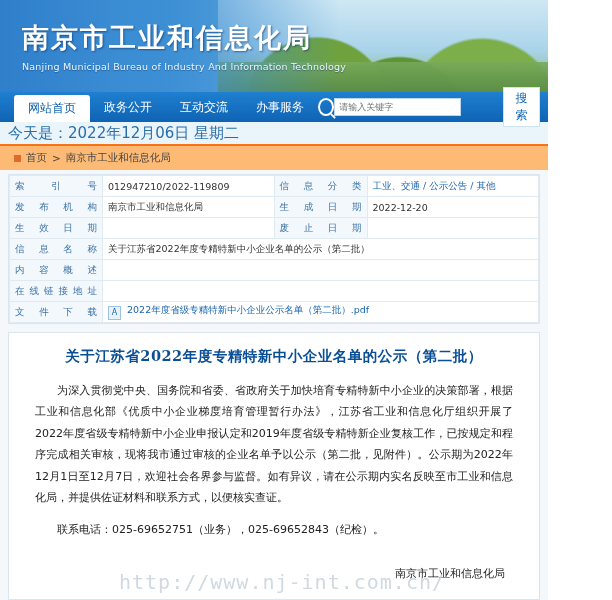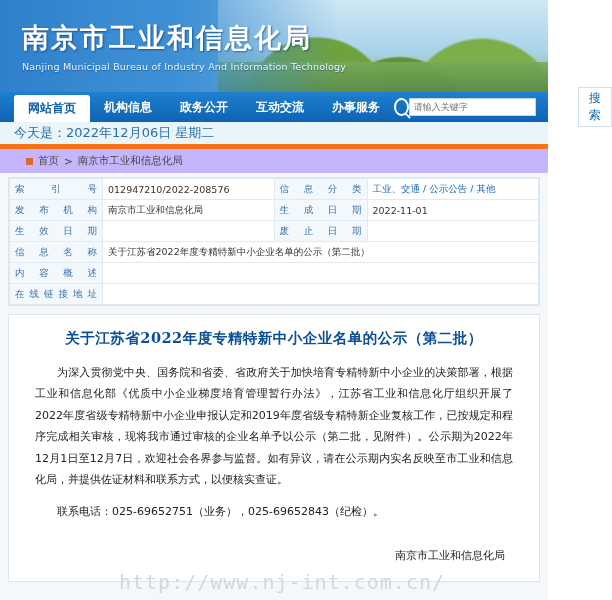--- a/index.html
+++ b/index.html
@@ -43,21 +43,21 @@
     text-shadow:0 1px 1px rgba(0,40,90,.45);
   }
 
   
   .nav{
     height:30px;background:linear-gradient(180deg,#1f7fd0 0%,#0f63b4 100%);
     display:flex;align-items:stretch;position:relative;
   }
   .nav .item{
     display:flex;align-items:center;padding:0 14px;color:#fff;font-size:12px;
-    font-weight:bold;white-space:nowrap;
+    font-weight:normal;white-space:nowrap;
   }
   .nav .item.active{background:#ffffff;color:#0b5fae;margin:3px 0 0 14px;border-radius:3px 3px 0 0;}
   .nav .spacer{flex:1;}
   .searchbox{
     display:flex;align-items:center;padding-right:8px;
   }
   .searchbox .magnifier{
     width:14px;height:14px;border-radius:50%;border:2px solid #fff;position:relative;display:inline-block;
   }
   .searchbox .magnifier:after{
@@ -66,28 +66,28 @@
   .searchbox input{
     width:120px;height:16px;border:1px solid #bcd6ea;background:#fff;font-size:9px;color:#999;
     padding:0 4px;outline:none;
   }
   .searchbox .go{
     background:#ffffff;color:#1268b5;font-size:12px;border:1px solid #cfe2f1;padding:2px 7px;cursor:pointer;margin-left:42px;
   }
 
   
   .datebar{
-    height:22px;background:#eaf4fb;border-bottom:5px solid #f97316;
-    display:flex;align-items:center;padding-left:14px;color:#2a6ea8;font-size:13px;
+    height:22px;background:#eaf4fb;border-bottom:2px solid #f97316;
+    display:flex;align-items:center;padding-left:8px;color:#2a6ea8;font-size:15px;
   }
 
   
   .crumb{
-    height:24px;display:flex;align-items:center;padding-left:26px;gap:5px;
-    font-size:10.5px;color:#444;background:#c4b5fd;
+    height:24px;display:flex;align-items:center;padding-left:14px;gap:5px;
+    font-size:10.5px;color:#444;background:#fdba74;
   }
   .crumb .dot{width:7px;height:7px;background:#e06a2b;display:inline-block;}
   .crumb a{color:#444;text-decoration:none;}
 
   
   .card{
     margin:4px 8px 0 8px;background:#fff;border:1px solid #d9e6f0;
   }
   table.meta{width:100%;border-collapse:collapse;font-size:10px;table-layout:fixed;}
   table.meta td{border:1px solid #dfeaf3;height:18px;padding:1px 5px;vertical-align:middle;margin-left:30px;}
@@ -130,21 +130,20 @@
     <div class="photo"></div>
     <div class="fade"></div>
     <div class="titles">
       <div class="b-cn">南京市工业和信息化局</div>
       <div class="b-en">Nanjing Municipal Bureau of Industry And Information Technology</div>
     </div>
   </div>
 
   <div class="nav">
     <div class="item active">网站首页</div>
-    <div class="item">机构信息</div>
     <div class="item">政务公开</div>
     <div class="item">互动交流</div>
     <div class="item">办事服务</div>
     <div class="spacer"></div>
     <div class="searchbox">
       <span class="magnifier"></span>
       <input type="text" placeholder="请输入关键字" style="">
       <button class="go">搜索</button>
     </div>
   </div>
@@ -156,47 +155,53 @@
     <a href="#">首页</a>
     <span>&gt;</span>
     <a href="#">南京市工业和信息化局</a>
   </div>
 
   <div class="card">
     <table class="meta">
       <tbody>
           <tr>
         <td class="lbl">索 引 号</td>
-        <td class="val">012947210/2022-208576</td>
+        <td class="val">012947210/2022-119809</td>
         <td class="lbl">信息分类</td>
         <td class="val blue">工业、交通 / 公示公告 / 其他</td>
       </tr>
       <tr>
         <td class="lbl">发布机构</td>
         <td class="val">南京市工业和信息化局</td>
         <td class="lbl">生成日期</td>
-        <td class="val">2022-11-01</td>
+        <td class="val">2022-12-20</td>
       </tr>
       <tr>
         <td class="lbl">生效日期</td>
         <td class="val"></td>
         <td class="lbl">废止日期</td>
         <td class="val"></td>
       </tr>
       <tr>
         <td class="lbl">信息名称</td>
         <td class="val" colspan="3">关于江苏省2022年度专精特新中小企业名单的公示（第二批）</td>
       </tr>
       <tr>
         <td class="lbl">内容概述</td>
         <td class="val" colspan="3"></td>
       </tr>
       <tr>
         <td class="lbl">在线链接地址</td>
         <td class="val" colspan="3"></td>
+      </tr>
+      <tr>
+        <td class="lbl">文件下载</td>
+        <td class="val" colspan="3">
+          <span class="pdficon">A</span><a href="#">2022年度省级专精特新中小企业公示名单（第二批）.pdf</a>
+        </td>
       </tr>
     </tbody>
       </table>
   </div>
 
   <div class="article">
     <div class="art-title">关于江苏省2022年度专精特新中小企业名单的公示（第二批）</div>
     <p class="art-p">为深入贯彻党中央、国务院和省委、省政府关于加快培育专精特新中小企业的决策部署，根据工业和信息化部《优质中小企业梯度培育管理暂行办法》，江苏省工业和信息化厅组织开展了2022年度省级专精特新中小企业申报认定和2019年度省级专精特新企业复核工作，已按规定和程序完成相关审核，现将我市通过审核的企业名单予以公示（第二批，见附件）。公示期为2022年12月1日至12月7日，欢迎社会各界参与监督。如有异议，请在公示期内实名反映至市工业和信息化局，并提供佐证材料和联系方式，以便核实查证。</p>
     <p class="art-p">联系电话：025-69652751（业务），025-69652843（纪检）。</p>
     <div class="sign">南京市工业和信息化局</div>

